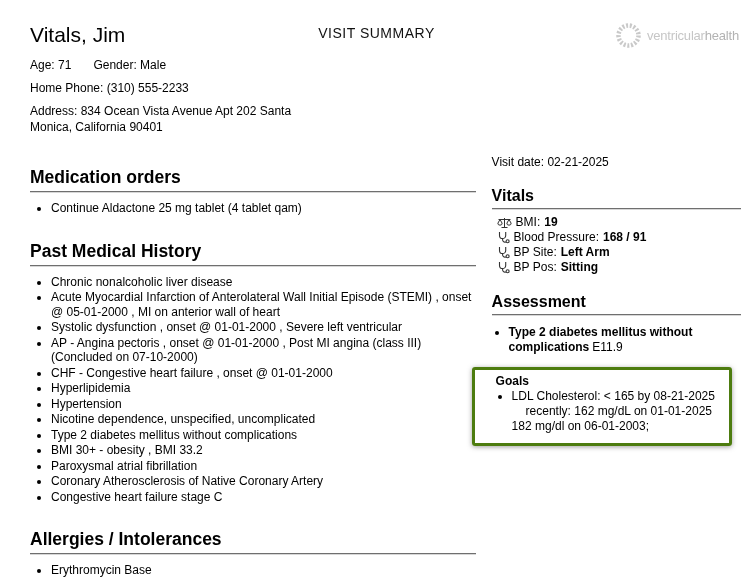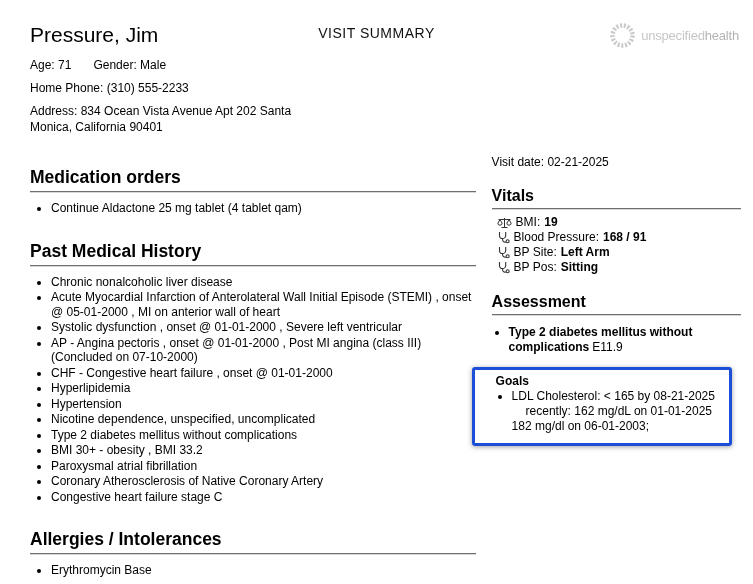--- a/index.html
+++ b/index.html
@@ -53,45 +53,45 @@
   ul.vitals-list li { display: flex; align-items: center; }
   ul.vitals-list svg { margin-right: 4px; flex: 0 0 auto; }
   .vital-value { font-weight: bold; margin-left: 4px; }
 
   ul.assessment-list { margin: 9px 0 0 0; padding-left: 17px; font-size: 12px; line-height: 15px; }
   .dx-bold { font-weight: bold; }
   .dx-code { margin-left: 3px; }
 
   .goals-box {
     margin: 12px 0 0 -20px; width: 260px;
-    border: 3px solid #1d4ed8; border-radius: 3px;
+    border: 3px solid #4d7c0f; border-radius: 3px;
     box-shadow: 0 1px 5px rgba(80,80,80,0.55);
     padding: 4px 6px 9px 21px;
   }
   .goals-heading { font-size: 12px; font-weight: bold; line-height: 15px; }
   ul.goals-list { margin: 0; padding-left: 16px; font-size: 12px; line-height: 15px; }
   .goal-gap { margin-left: 14px; }
   .goal-num { font-weight: normal; }
 </style>
 </head>
 <body>
 
 <div class="page">
 
   <div class="doc-title">VISIT SUMMARY</div>
 
   <div class="logo">
     <svg width="27" height="27" viewBox="0 0 27 27">
       <circle cx="13.5" cy="13.5" r="10" fill="none" stroke="#c9c9c9" stroke-width="4.5" stroke-dasharray="2 1.7"></circle>
     </svg>
-    <span class="logo-text-light">unspecified</span>
+    <span class="logo-text-light">ventricular</span>
       <span class="logo-text-bold">health</span>
   </div>
 
-  <h1 class="patient-name">Pressure, Jim</h1>
+  <h1 class="patient-name">Vitals, Jim</h1>
   <div class="info-line">
     <span>Age: 71</span><span class="gender-label">Gender: Male</span>
   </div>
   <div class="info-line">Home Phone: (310) 555-2233</div>
   <div class="info-line address-line">Address: 834 Ocean Vista Avenue Apt 202 Santa Monica, California 90401</div>
 
   <div class="columns">
 
     <div class="col-left">
 

